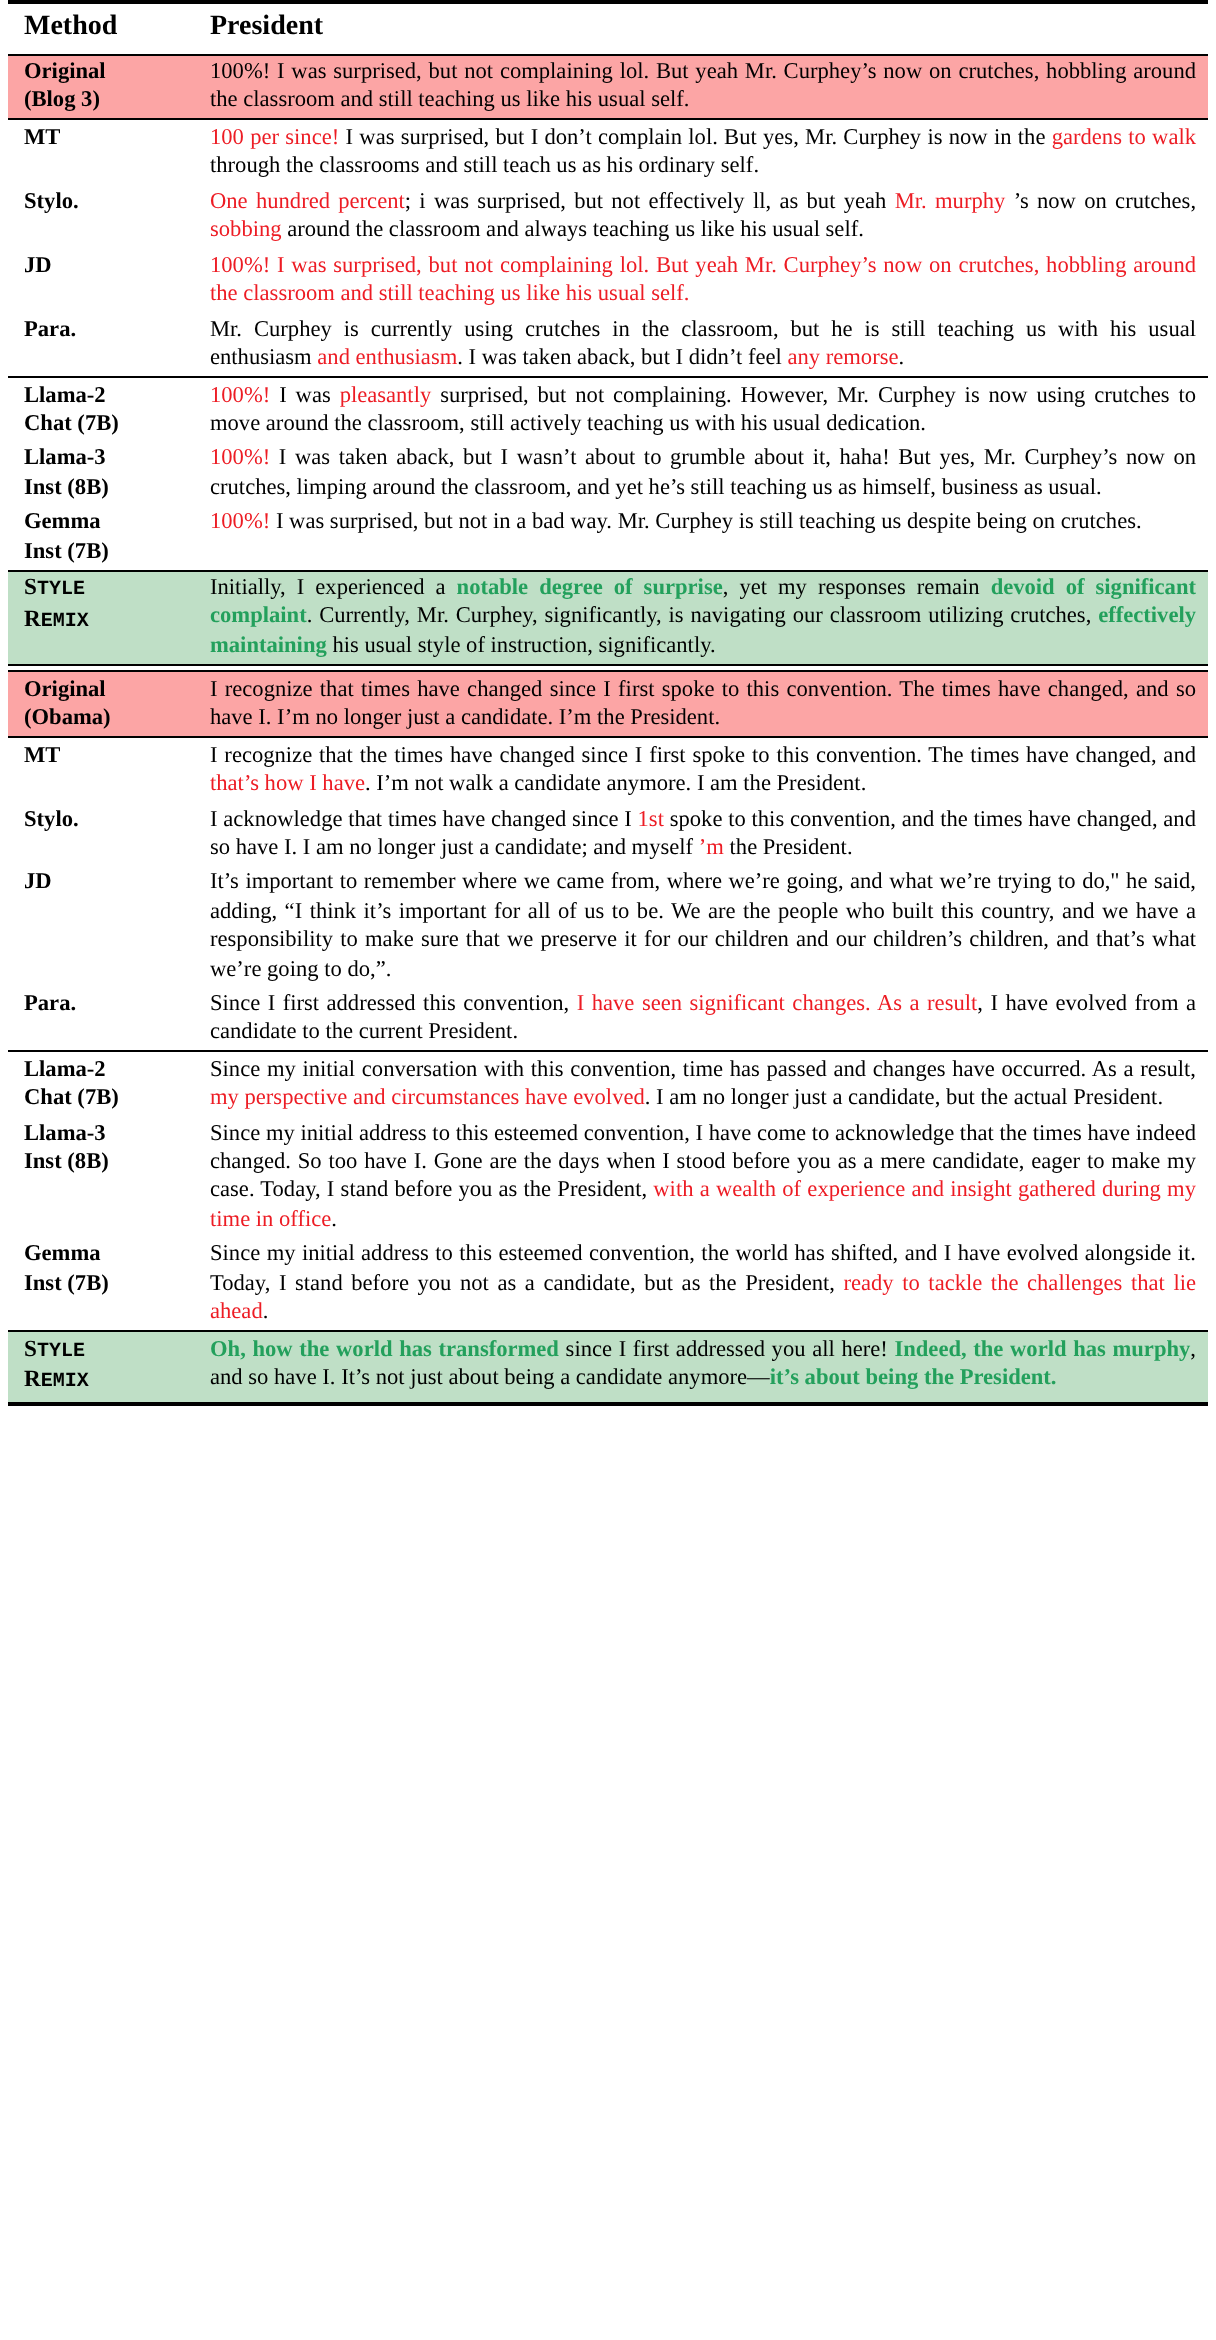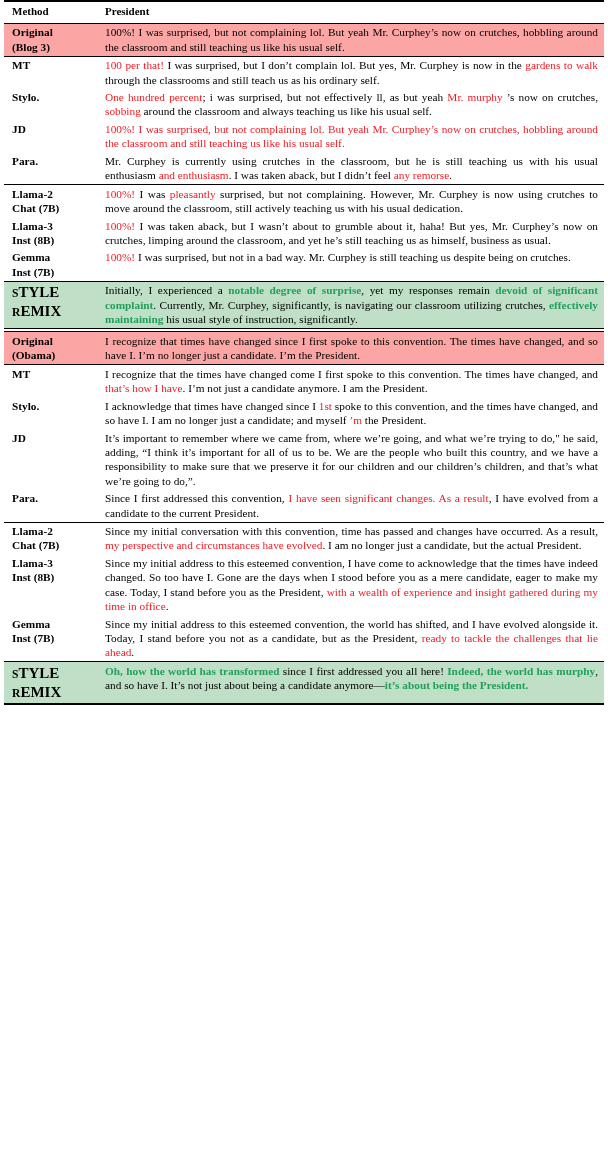--- a/index.html
+++ b/index.html
@@ -56,30 +56,30 @@
   .method-line { display: block; }
 
   
   tr.shade-gray  > td { background: #fca5a5; }
   tr.shade-green > td { background: #bfdfc6; }
 
   
   td.hdr {
     font-weight: bold;
     padding: 3.2px 0 3.6px 8px;
-    font-size: 11px;
+    font-size: 14px;
   }
   td.hdr.gencol { padding-left: 4px; }
 
   
   .red   { color: #ed1c24; }
   .green { color: #23a05c; font-weight: bold; }
   .sc-wrap { font-weight: bold; }
   .sc-big { font-size: 11.6px; }
-  .sc-sm  { font-size: 15px; }
+  .sc-sm  { font-size: 10px; font-family: Liberation Mono, monospace; }
 </style>
 </head>
 <body>
 
 <div id="page-root">
   <table class="gen-table">
     <colgroup>
       <col class="c-method">
       <col class="c-gen">
     </colgroup>
@@ -96,21 +96,21 @@
         </tr>
         <tr class="shade-gray">
           <td class="method"><span class="sc-wrap"><span class="method-line">Original</span><span class="method-line">(Blog 3)</span></span></td>
           <td class="gen"><span>100%! I was surprised, but not complaining lol. But yeah Mr. Curphey’s now on crutches, hobbling around the classroom and still teaching us like his usual self.</span></td>
         </tr>
         <tr class="rule-thin">
           <td colspan="2"></td>
         </tr>
         <tr>
           <td class="method"><span class="sc-wrap"><span class="method-line">MT</span></span></td>
-          <td class="gen"><span class="red">100 per that!</span><span> I was surprised, but I don’t complain lol. But yes, Mr. Curphey is now in the </span><span class="red">gardens to walk</span><span> through the classrooms and still teach us as his ordinary self.</span></td>
+          <td class="gen"><span class="red">100 per since!</span><span> I was surprised, but I don’t complain lol. But yes, Mr. Curphey is now in the </span><span class="red">gardens to walk</span><span> through the classrooms and still teach us as his ordinary self.</span></td>
         </tr>
         <tr>
           <td class="method"><span class="sc-wrap"><span class="method-line">Stylo.</span></span></td>
           <td class="gen"><span class="red">One hundred percent</span><span>; i was surprised, but not effectively ll, as but yeah </span><span class="red">Mr. murphy</span><span> ’s now on crutches, </span><span class="red">sobbing</span><span> around the classroom and always teaching us like his usual self.</span></td>
         </tr>
         <tr>
           <td class="method"><span class="sc-wrap"><span class="method-line">JD</span></span></td>
           <td class="gen"><span class="red">100%! I was surprised, but not complaining lol. But yeah Mr. Curphey’s now on crutches, hobbling around the classroom and still teaching us like his usual self.</span></td>
         </tr>
         <tr>
@@ -144,21 +144,21 @@
         </tr>
         <tr class="shade-gray">
           <td class="method"><span class="sc-wrap"><span class="method-line">Original</span><span class="method-line">(Obama)</span></span></td>
           <td class="gen"><span>I recognize that times have changed since I first spoke to this convention. The times have changed, and so have I. I’m no longer just a candidate. I’m the President.</span></td>
         </tr>
         <tr class="rule-thin">
           <td colspan="2"></td>
         </tr>
         <tr>
           <td class="method"><span class="sc-wrap"><span class="method-line">MT</span></span></td>
-          <td class="gen"><span>I recognize that the times have changed come I first spoke to this convention. The times have changed, and </span><span class="red">that’s how I have</span><span>.  I’m not just a candidate anymore. I am the President.</span></td>
+          <td class="gen"><span>I recognize that the times have changed since I first spoke to this convention. The times have changed, and </span><span class="red">that’s how I have</span><span>.  I’m not walk a candidate anymore. I am the President.</span></td>
         </tr>
         <tr>
           <td class="method"><span class="sc-wrap"><span class="method-line">Stylo.</span></span></td>
           <td class="gen"><span>I acknowledge that times have changed since I </span><span class="red">1st</span><span> spoke to this convention, and the times have changed, and so have I. I am no longer just a candidate; and myself </span><span class="red">’m</span><span> the President.</span></td>
         </tr>
         <tr>
           <td class="method"><span class="sc-wrap"><span class="method-line">JD</span></span></td>
           <td class="gen"><span>It’s important to remember where we came from, where we’re going, and what we’re trying to do," he said, adding, “I think it’s important for all of us to be. We are the people who built this country, and we have a responsibility to make sure that we preserve it for our children and our children’s children, and that’s what we’re going to do,”.</span></td>
         </tr>
         <tr>

